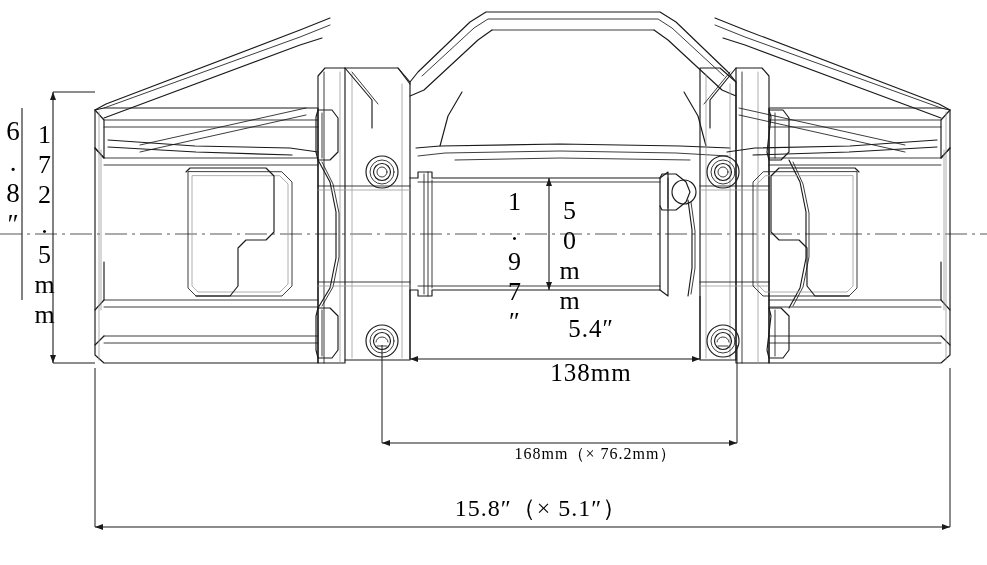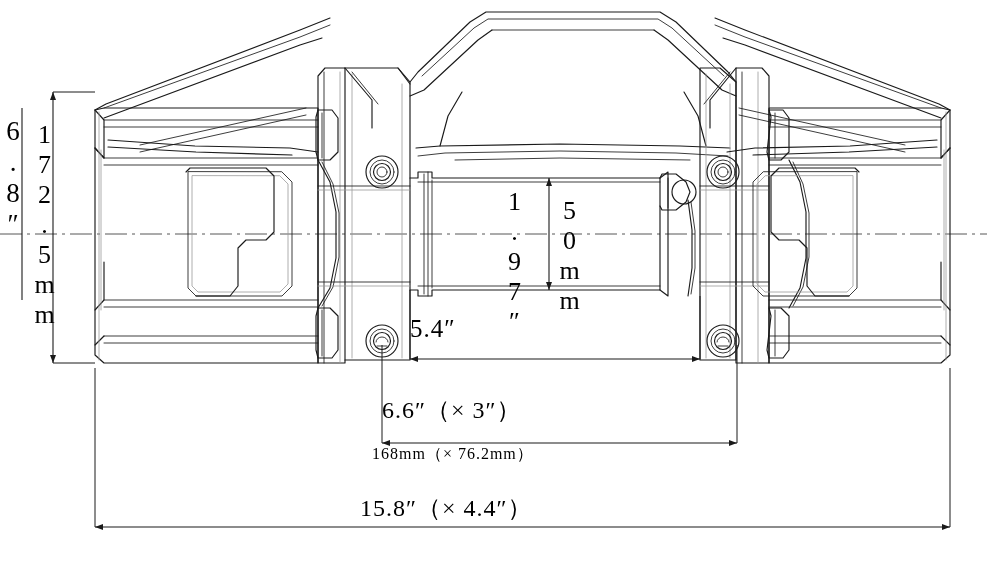--- a/index.html
+++ b/index.html
@@ -22,21 +22,21 @@
     height:565px;
   }
   .dimtext{
     position:absolute;
     font-family:"Liberation Serif", serif;
     color:#000;
     white-space:nowrap;
     letter-spacing:1px;
     line-height:1;
   }
-  .dim-h{ text-align:left; }
+  .dim-h{ text-align:center;padding-left:36px; }
   .t-inch{ font-size:25px; }
   .t-mm{ font-size:25px; }
   .t-inch-sm{ font-size:24px; }
   .t-mm-sm{ font-size:16px; }
   .vert-block{
     position:absolute;
     writing-mode:vertical-rl;
     text-orientation:upright;
   }
 </style>
@@ -301,21 +301,21 @@
   <div class="dimtext vert-block" style="left:-1px; top:116px; font-size:27px;">6.8″</div>
 
   <div class="dimtext vert-block" style="left:31px; top:120px; font-size:26px;">172.5mm</div>
 
   <div class="dimtext vert-block" style="left:501px; top:187px; font-size:26px;">1.97″</div>
 
   <div class="dimtext vert-block" style="left:556px; top:196px; font-size:26px;">50mm</div>
 
   <div class="dimtext dim-h t-inch" style="left:410px; top:316px; width:290px;">5.4″</div>
 
-
-  <div class="dimtext dim-h t-inch-sm" style="left:382px; top:398px; width:355px;">6.6″（× 3″）</div>
+  <div class="dimtext dim-h t-mm" style="left:410px; top:360px; width:290px;">138mm</div>
+
 
   <div class="dimtext dim-h t-mm-sm" style="left:372px; top:446px; width:375px;">168mm（× 76.2mm）</div>
 
-  <div class="dimtext dim-h t-inch-sm" style="left:360px; top:496px; width:290px;">15.8″（× 4.4″）</div>
+  <div class="dimtext dim-h t-inch-sm" style="left:360px; top:496px; width:290px;">15.8″（× 5.1″）</div>
 
 
 </div>
 
 </body></html>

